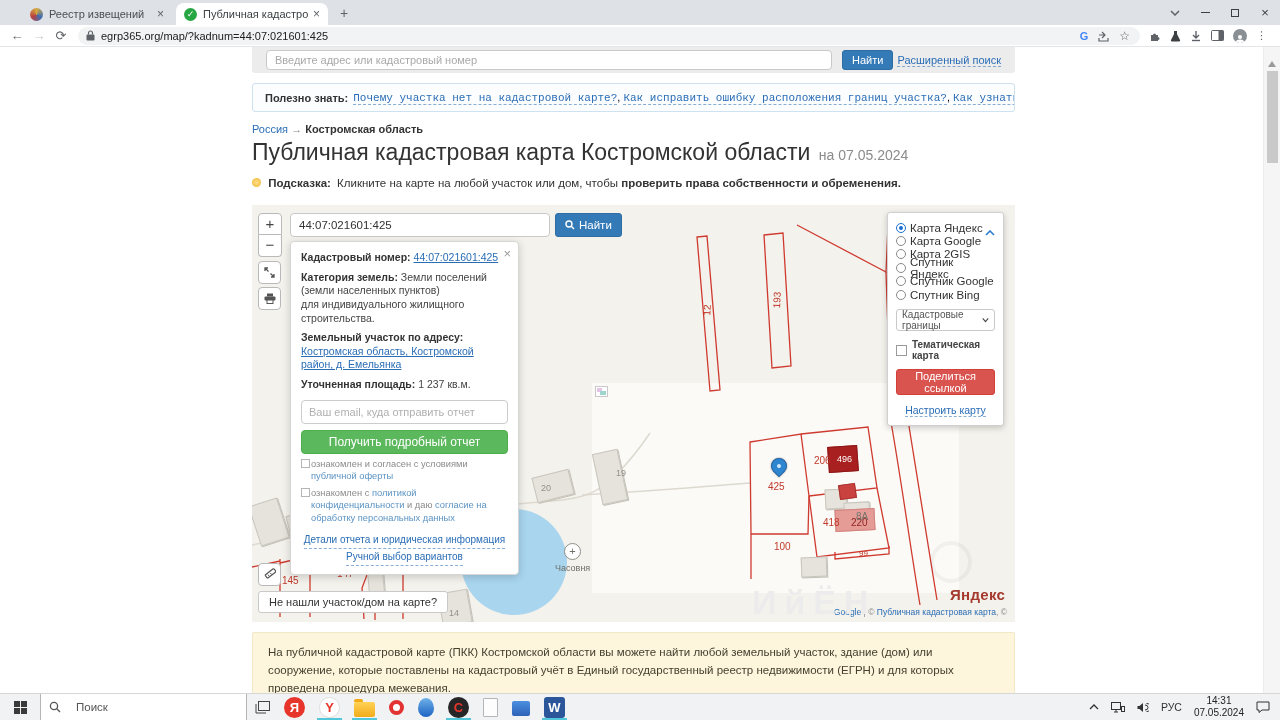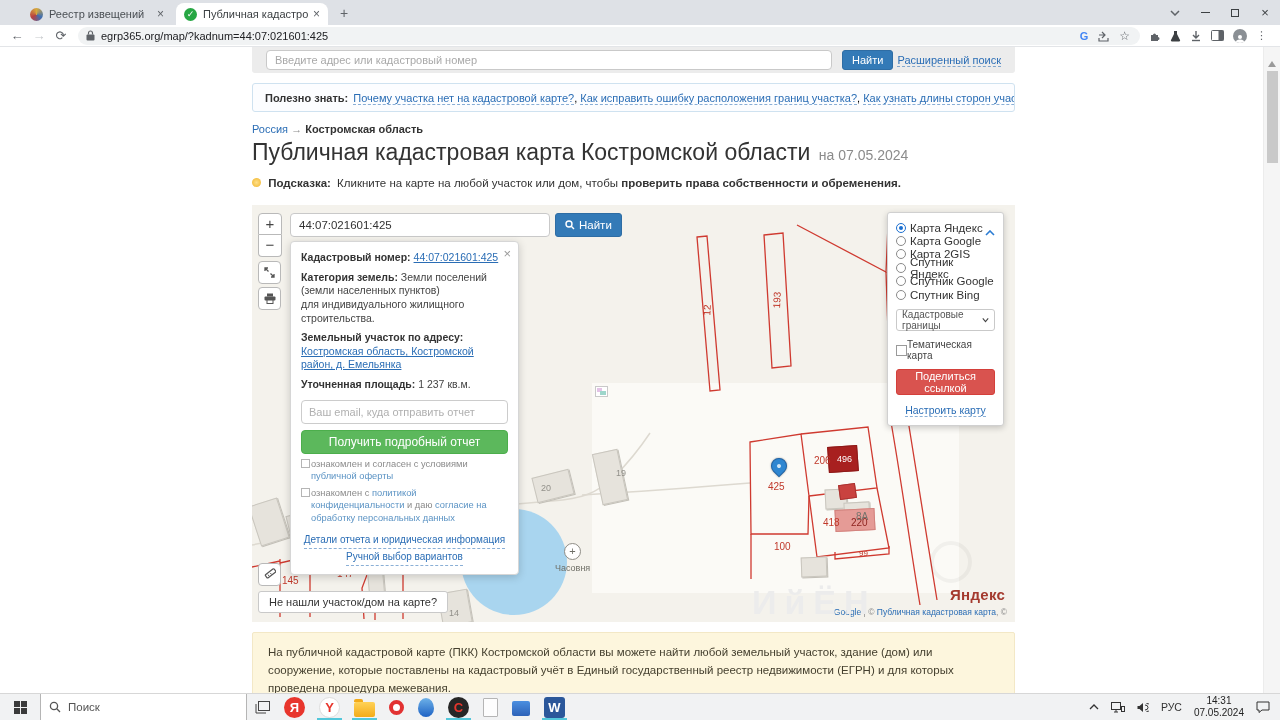--- a/index.html
+++ b/index.html
@@ -45,21 +45,21 @@
   .col { position:absolute; left:252px; width:763px; }
 
   .search-strip { top:0; height:26px; background:#ececec; border-radius:0 0 3px 3px; display:flex; align-items:center; padding:0 14px; }
   .strip-input { flex:1; height:20px; border:1px solid #c9c9c9; border-radius:4px; background:#fff; font-size:11px; color:#444; padding:0 8px; margin-right:10px; }
   .strip-input::placeholder { color:#a9a9a9; }
   .btn-blue { background:#337ab7; border:1px solid #2e6da4; color:#fff; font-size:11px; border-radius:3px; padding:3px 9px; }
   .adv-link { font-size:11px; color:#2a6db5; border-bottom:1px dashed rgba(42,109,181,.55); margin-left:4px; white-space:nowrap; }
 
   .useful-box { top:36px; height:29px; border:1px solid #cfe2f0; background:#fcfdff; border-radius:3px; font-size:11px; display:flex; align-items:center; padding:0 12px; white-space:nowrap; overflow:hidden; }
   .useful-box b { color:#333; margin-right:5px; }
-  .useful-link { color:#2a6db5; border-bottom:1px dashed rgba(42,109,181,.55); text-decoration:none; }
+  .useful-link { color:#2a6db5; border-bottom:1px dashed rgba(42,109,181,.55); text-decoration:none;font-family:Liberation Mono, monospace; }
 
   .crumbs { top:76px; font-size:11px; color:#8b8b8b; }
   .crumbs a { color:#2a6db5; text-decoration:none; }
   .crumbs b { color:#333; }
 
   .h1row { top:92px; }
   .h1row h1 { display:inline; font-size:23px; font-weight:400; color:#333; }
   .h1-date { font-size:14px; color:#8b8b8b; margin-left:4px; }
 
   .hintrow { top:130px; font-size:11.5px; color:#333; }
@@ -117,41 +117,41 @@
   .popup-links { text-align:center; margin-top:7px; font-size:10px; line-height:1.6; }
   .popup-links a { display:inline-block; color:#2a6db5; border-bottom:1px dashed rgba(42,109,181,.55); }
 
   .layers { position:absolute; left:635px; top:7px; width:117px; background:#fff; border:1px solid #d0d0d0; border-radius:3px; box-shadow:0 2px 6px rgba(0,0,0,.2); padding:8px 8px 9px; }
   .layer-row { display:flex; align-items:center; gap:4px; font-size:11.5px; color:#333; height:13.4px; margin-bottom:0; }
   .radio { flex:none; width:10px; height:10px; border:1px solid #8a8a8a; border-radius:50%; background:#fff; position:relative; }
   .radio.checked { border-color:#1b6fd0; }
   .radio.checked::after { content:''; position:absolute; inset:2px; border-radius:50%; background:#1b6fd0; }
   .layers-chev { position:absolute; right:8px; top:9px; }
   .overlay-select { margin-top:8px; height:22px; border:1px solid #c9c9c9; border-radius:3px; display:flex; align-items:center; justify-content:space-between; padding:0 5px; font-size:10px; color:#555; }
-  .thematic { display:flex; align-items:center; font-size:10px; color:#444; margin-top:8px; }
+  .thematic { display:flex; align-items:center; gap:5px; font-size:10px; color:#444; margin-top:8px;font-weight:bold; }
   .cbx2 { width:11px; height:11px; border:1px solid #9a9a9a; background:#fff; flex:none; }
   .btn-red { width:100%; height:26px; margin-top:8px; background:#d9534f; border:1px solid #d43f3a; border-radius:3px; color:#fff; font-size:11px; }
   .cfg-link { display:block; text-align:center; margin-top:8px; font-size:10.5px; color:#2a6db5; border-bottom:none; }
   .cfg-link span { border-bottom:1px dashed rgba(42,109,181,.55); }
 
   .ruler-btn { top:358px; }
   .notfound { position:absolute; left:6px; top:386px; height:22px; background:#fff; border:1px solid #c9c9c9; border-radius:3px; font-size:11px; color:#333; padding:0 10px; line-height:20px; }
 
   .yandex-logo { position:absolute; left:698px; top:381px; font-size:15px; font-weight:700; color:#a43a2e; letter-spacing:.3px; }
   .attr-line { position:absolute; right:8px; top:402px; font-size:8.5px; color:#8a8a8a; }
   .attr-line a { color:#2a6db5; text-decoration:none; }
 
   .watermark { position:absolute; left:752px; top:536px; font-size:34px; font-weight:700; color:#ececec; letter-spacing:8px; }
 
   .infobox { top:585px; min-height:62px; background:#fdf6dd; border:1px solid #f3e8c6; border-radius:2px; padding:11px 15px; font-size:11.5px; color:#45402f; line-height:1.55; }
 
   
   .taskbar { position:absolute; bottom:0; left:0; width:1280px; height:27px; background:#f1f2f3; border-top:1px solid #d7d7d7; display:flex; align-items:center; }
   .start { width:40px; height:27px; display:flex; align-items:center; justify-content:center; }
-  .tb-search { width:207px; height:27px; background:#fff; border:1px solid #b5b5b5; border-top:none; display:flex; align-items:center; padding:0 8px; gap:7px; }
+  .tb-search { width:207px; height:27px; background:#fff; border:1px solid #b5b5b5; border-top:none; display:flex; align-items:center; padding:0 8px; gap:15px; }
   .tb-search span { font-size:11.5px; color:#555; }
   .taskview { width:30px; display:flex; justify-content:center; }
   .tb-apps { display:flex; height:27px; }
   .tb-app { position:relative; height:27px; display:flex; align-items:center; padding:0 7px; }
   .tb-app.running::after { content:''; position:absolute; bottom:0; left:5px; right:5px; height:3px; background:#53c7da; }
   .tb-ic { width:21px; height:21px; display:flex; align-items:center; justify-content:center; font-weight:700; font-size:13px; }
   .shape-circle { border-radius:50%; }
   .shape-ring { width:15px; height:15px; border:4px solid #e23232; border-radius:50%; background:#fff; }
   .shape-folder { width:21px; height:15px; background:linear-gradient(180deg,#ffd257,#f3ab19); border-radius:2px; position:relative; margin-top:4px; }
   .shape-folder::before { content:''; position:absolute; top:-3px; left:0; width:9px; height:3px; background:#f3ab19; border-radius:2px 2px 0 0; }

